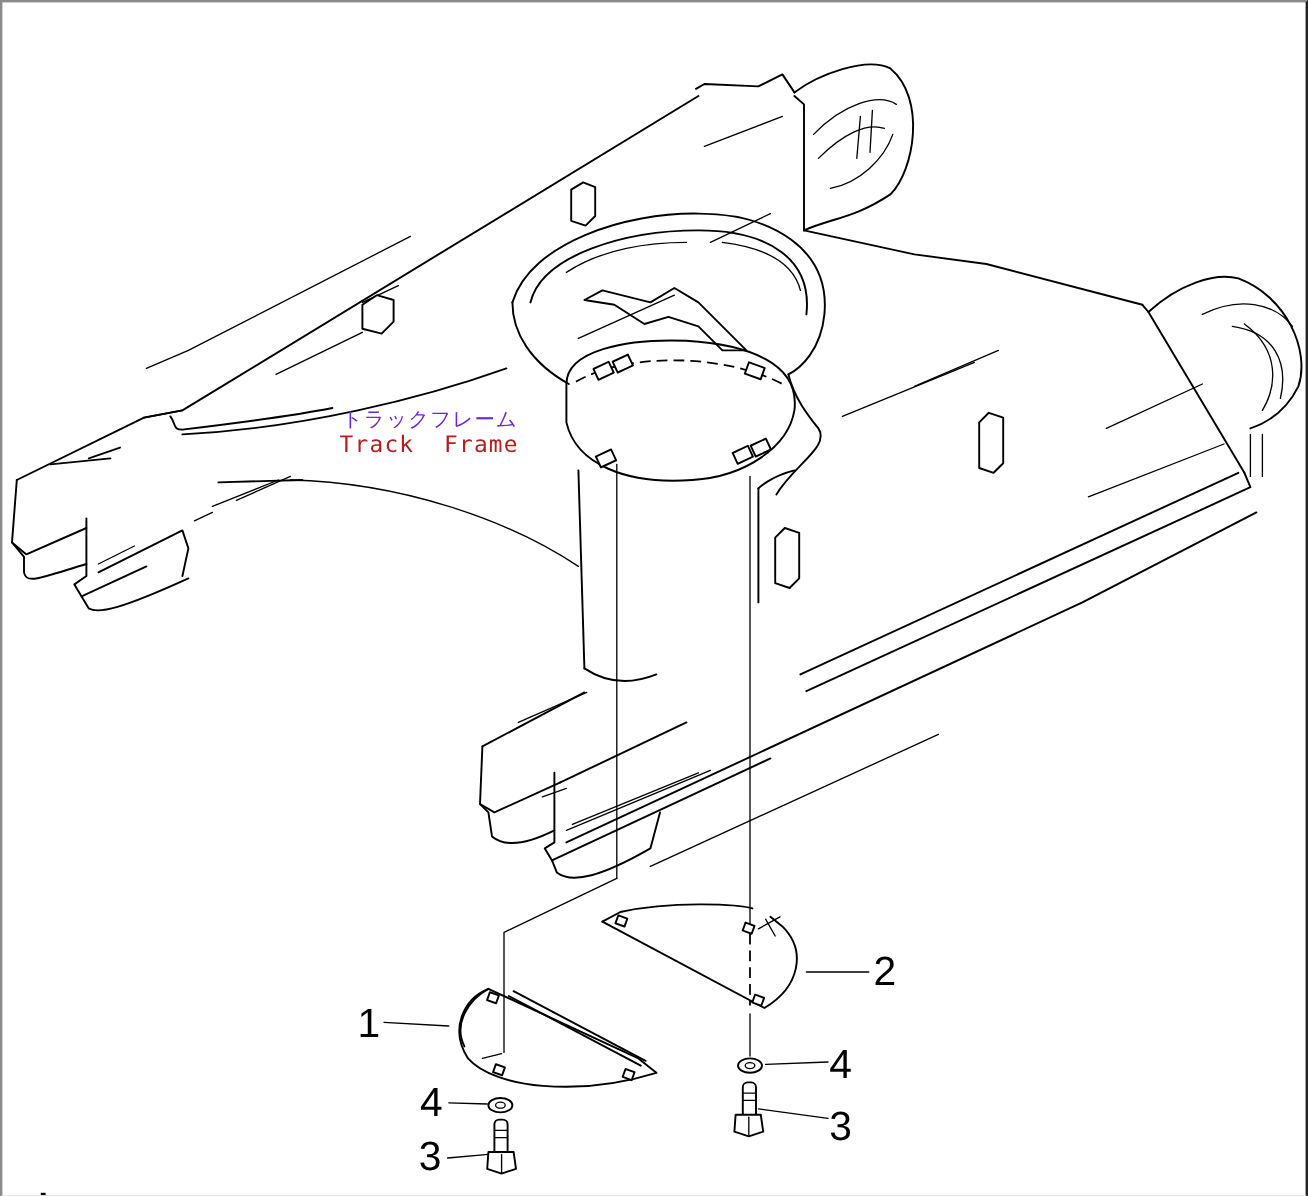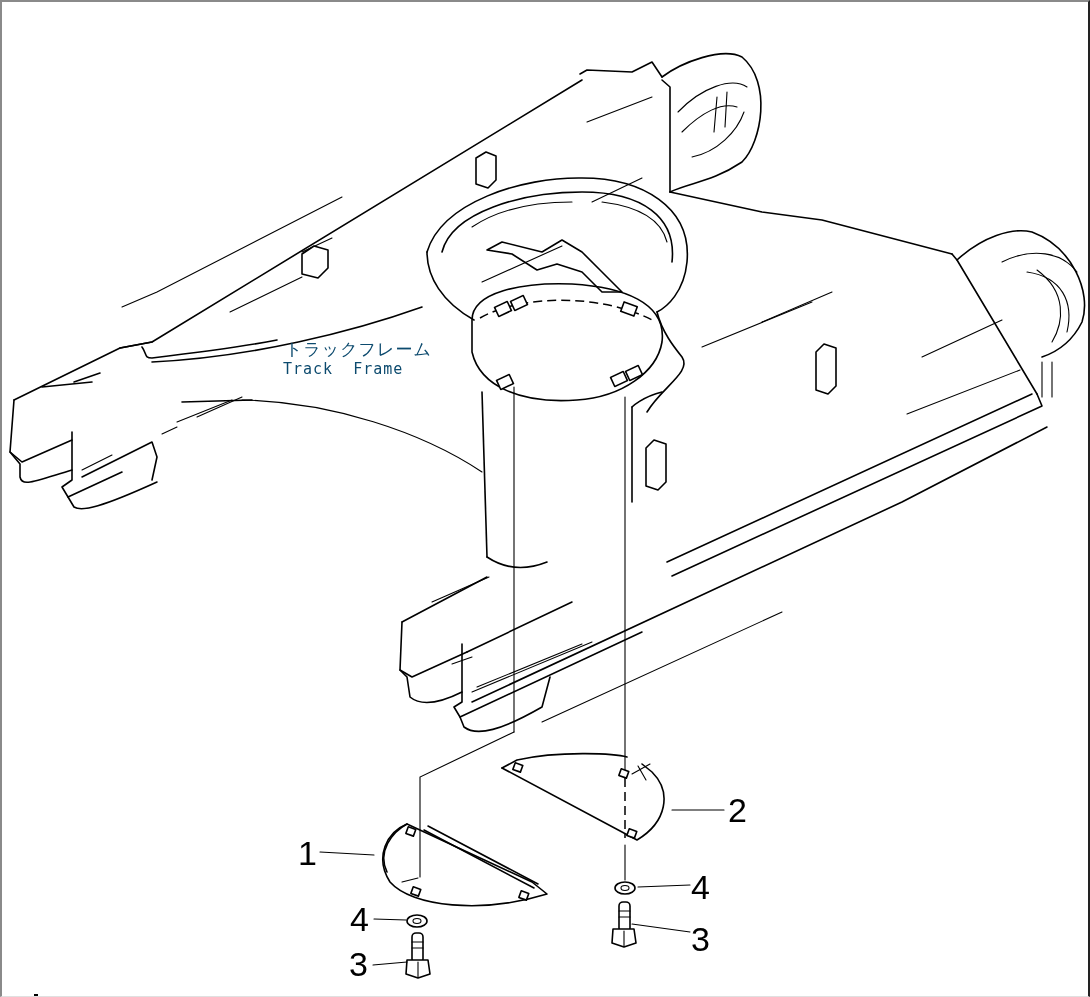--- a/index.html
+++ b/index.html
@@ -18,30 +18,30 @@
   svg.drawing { position: absolute; left: 0; top: 0; }
   .ln { fill: none; stroke: #000; stroke-width: 1.6; stroke-linecap: round; stroke-linejoin: round; }
   .thin { fill: none; stroke: #000; stroke-width: 1.1; stroke-linecap: round; }
   .dash { fill: none; stroke: #000; stroke-width: 1.5; stroke-dasharray: 9 5; }
   .fillw { fill: #fff; stroke: #000; stroke-width: 1.6; stroke-linejoin: round; }
   .label-jp {
     position: absolute;
     font-family: "DejaVu Sans", sans-serif;
     font-size: 17px;
     letter-spacing: 1px;
-    color: #0c4a6e;
+    color: #6d28d9;
     background: transparent;
     white-space: nowrap;
   }
   .label-en {
     position: absolute;
     font-family: "DejaVu Sans Mono", monospace;
-    font-size: 15px;
+    font-size: 19px;
     letter-spacing: 1px;
-    color: #0c4a6e;
+    color: #b91c1c;
     white-space: pre;
   }
   .callout {
     position: absolute;
     font-family: "Liberation Sans", sans-serif;
     font-size: 34px;
     color: #000;
     line-height: 1;
   }
 </style>

